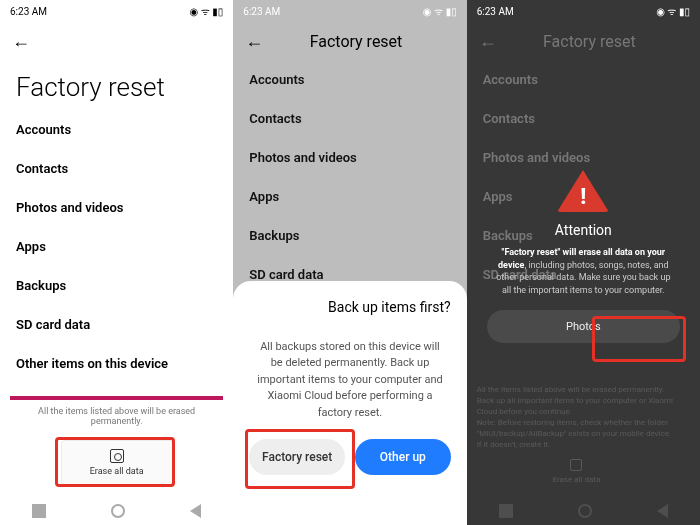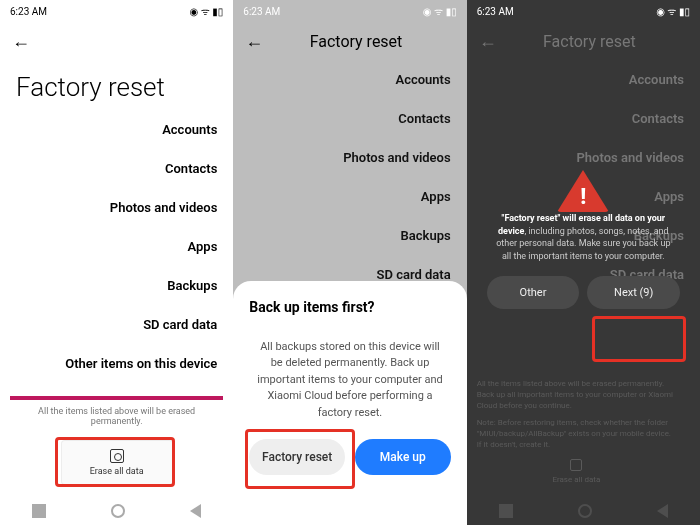--- a/index.html
+++ b/index.html
@@ -11,38 +11,38 @@
   .screen1 { background: #fff; }
   .screen2 { background: #bdbdbd; }
   .screen3 { background: #000; }
   .screen3 .dimbg { position: absolute; inset: 0; background: #3a3a3a; opacity: 0.95; }
   .screen2 .statusbar, .screen3 .statusbar { color: #fff; position: relative; z-index: 2; }
   .header { display: flex; align-items: center; padding: 8px 12px; gap: 14px; }
   .back { font-size: 18px; }
   .title-large { font-size: 26px; font-weight: 300; padding: 12px 16px 8px; }
   .title-small { font-size: 16px; font-weight: 400; flex: 1; text-align: center; margin-right: 20px; }
   .section-label { font-size: 10px; color: #888; padding: 6px 16px 4px; letter-spacing: 0.3px; }
-  .item { padding: 12px 16px; font-size: 13px; font-weight: 600; color: #000; text-align: right; }
+  .item { padding: 12px 16px; font-size: 13px; font-weight: 600; color: #000; }
   .screen2 .item, .screen3 .item { color: #111; }
   .screen3 .content-behind { position: relative; z-index: 1; color: #666; }
   .screen3 .content-behind .item, .screen3 .content-behind .title-small, .screen3 .content-behind .back { color: #777; }
   .footer1 { position: absolute; bottom: 40px; left: 0; right: 0; text-align: center; }
   .footer-text { font-size: 9px; color: #777; padding: 6px 10px; border-top: 4px solid #be185d; margin: 0 10px 8px; }
   .erase-btn { display: inline-flex; flex-direction: column; align-items: center; gap: 3px; padding: 8px 28px; border: 1px solid rgba(0,0,0,0.05); border-radius: 4px; background: #fafafa; }
   .erase-btn-icon { width: 14px; height: 14px; border: 1.2px solid #333; border-radius: 2px; position: relative; }
   .erase-btn-icon::after { content:""; position:absolute; width:6px; height:6px; border:1.2px solid #333; border-radius:50%; top:3px; left:3px;}
   .erase-btn-label { font-size: 9px; color: #333; }
   .red-box { position: absolute; border: 3px solid #e53125; border-radius: 4px; pointer-events: none; z-index: 10; }
   .navbar { position: absolute; bottom: 0; left: 0; right: 0; height: 28px; display: flex; justify-content: space-around; align-items: center; }
   .nav-icon { width: 14px; height: 14px; opacity: 0.5; }
   .nav-square { background: #555; }
   .nav-circle { border: 2px solid #555; border-radius: 50%; }
   .nav-tri { width: 0; height: 0; border-top: 7px solid transparent; border-bottom: 7px solid transparent; border-right: 11px solid #555; background: none; }
   .sheet { position: absolute; bottom: 0; left: 0; right: 0; background: #fff; border-radius: 18px 18px 0 0; padding: 18px 16px 50px; z-index: 5; }
-  .sheet-title { text-align: left; font-size: 14px; font-weight: 700; margin-bottom: 10px; }
+  .sheet-title { text-align: right; font-size: 14px; font-weight: 400; margin-bottom: 10px; }
   .sheet-body { font-size: 11px; color: #555; text-align: center; line-height: 1.5; margin-bottom: 18px; padding: 0 4px; margin-top: 24px; }
   .sheet-btns { display: flex; gap: 10px; }
   .btn { flex: 1; padding: 11px 0; border-radius: 22px; text-align: center; font-size: 12px; font-weight: 500; }
   .btn-grey { background: #eee; color: #333; }
   .btn-blue { background: #1f7cff; color: #fff; }
   .modal { position: absolute; left: 20px; right: 20px; top: 170px; z-index: 5; text-align: center; color: #fff; }
   .warn-tri { width: 0; height: 0; border-left: 26px solid transparent; border-right: 26px solid transparent; border-bottom: 42px solid #d83a2e; margin: 0 auto; position: relative; border-radius: 4px; }
   .warn-bang { position: absolute; top: 14px; left: -4px; width: 8px; color: #fff; font-size: 22px; font-weight: 800; }
   .modal-title { font-size: 14px; margin: 10px 0 8px; }
   .modal-body { font-size: 9px; color: #ccc; line-height: 1.4; padding: 0 4px; }
@@ -102,21 +102,21 @@
     <div class="item">Apps</div>
     <div class="item">Backups</div>
     <div class="item">SD card data</div>
     <div class="item">Other items on this device</div>
 
     <div class="sheet">
       <div class="sheet-title">Back up items first?</div>
       <div class="sheet-body">All backups stored on this device will be deleted permanently. Back up important items to your computer and Xiaomi Cloud before performing a factory reset.</div>
       <div class="sheet-btns">
         <div class="btn btn-grey">Factory reset</div>
-        <div class="btn btn-blue">Make up</div>
+        <div class="btn btn-blue">Other up</div>
       </div>
     </div>
     <div class="red-box" style="left:12px; bottom:36px; width:110px; height:60px;"></div>
     <div class="navbar">
       <div class="nav-icon nav-square"></div>
       <div class="nav-icon nav-circle"></div>
       <div class="nav-icon nav-tri"></div>
     </div>
   </div>
 
@@ -136,33 +136,33 @@
       <div class="item">Photos and videos</div>
       <div class="item">Apps</div>
       <div class="item">Backups</div>
       <div class="item">SD card data</div>
     </div>
 
     <div class="modal">
       <div class="warn-tri">
           <span class="warn-bang">!</span>
         </div>
+      <div class="modal-title">Attention</div>
       <div class="modal-body">
         <b>"Factory reset" will erase all data on your device</b><span>, including photos, songs, notes, and other personal data. Make sure you back up all the important items to your computer.</span>
       </div>
       <div class="modal-btns">
-        <div class="mbtn">Other</div>
-        <div class="mbtn">Next (9)</div>
+        <div class="mbtn">Photos</div>
       </div>
     </div>
     <div class="red-box" style="right:14px; top:316px; width:94px; height:46px;"></div>
 
     <div class="footer-dim">
       <div>All the items listed above will be erased permanently. Back up all important items to your computer or Xiaomi Cloud before you continue.</div>
-      <div style="margin-top:6px">Note: Before restoring items, check whether the folder "MIUI/backup/AllBackup" exists on your mobile device. If it doesn't, create it.</div>
+      <div style="">Note: Before restoring items, check whether the folder "MIUI/backup/AllBackup" exists on your mobile device. If it doesn't, create it.</div>
       <div style="text-align:center; margin-top:8px;">
         <span style="display:inline-block;width:12px;height:12px;border:1px solid #5a5a5a;border-radius:2px;"></span><br>
         <span>Erase all data</span>
       </div>
     </div>
     <div class="navbar">
       <div class="nav-icon nav-square" style="background:#666"></div>
       <div class="nav-icon nav-circle" style="border-color:#666"></div>
       <div class="nav-icon nav-tri" style="border-right-color:#666"></div>
     </div>

